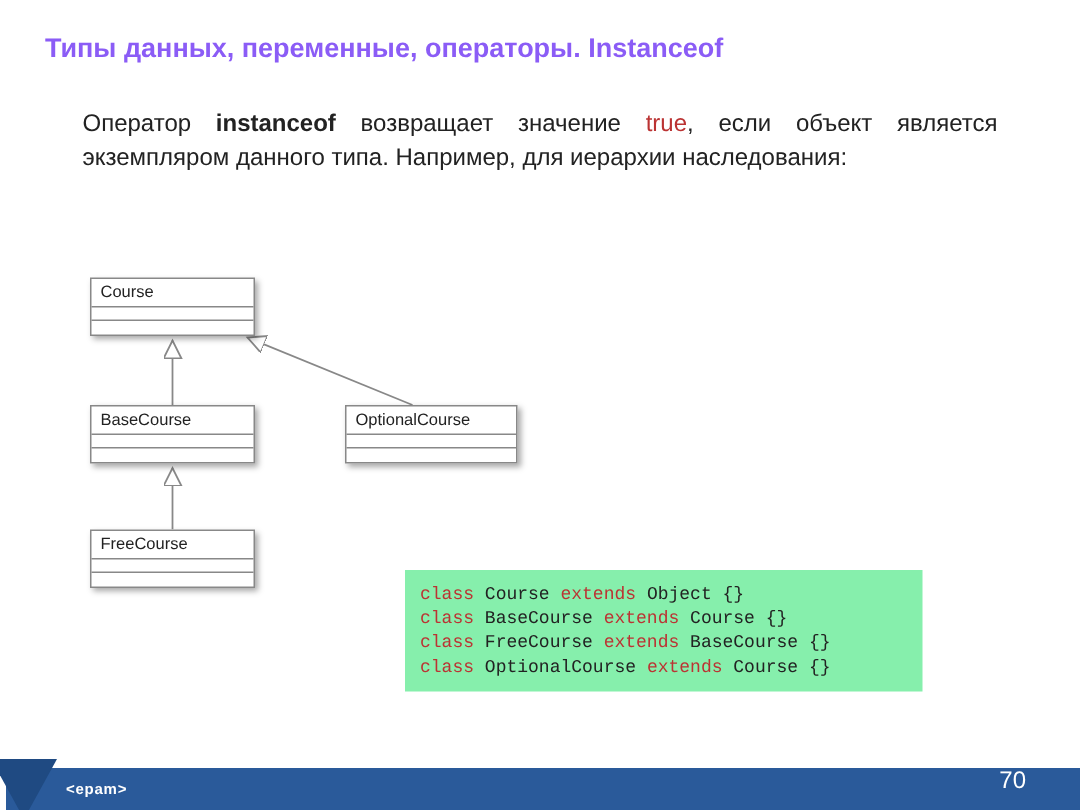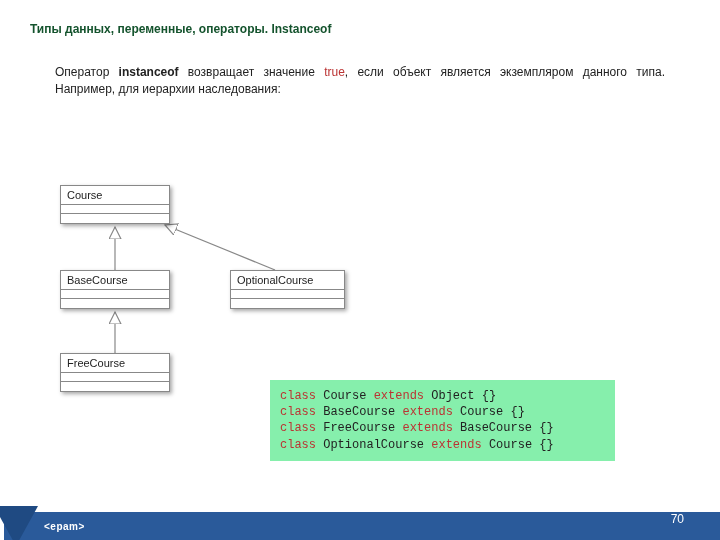--- a/index.html
+++ b/index.html
@@ -4,27 +4,27 @@
 <style>
   * { box-sizing: border-box; margin: 0; padding: 0; }
   body {
     width: 720px; height: 540px;
     font-family: Verdana, Arial, sans-serif;
     background: #fff;
     position: relative;
     overflow: hidden;
   }
   .slide-title {
-    color: #14532d;
-    font-size: 12px;
+    color: #8b5cf6;
+    font-size: 18px;
     font-weight: bold;
     padding: 22px 30px 0 30px;
   }
   .body-text {
-    font-size: 12px;
+    font-size: 16px;
     color: #222;
     padding: 28px 55px 0 55px;
     text-align: justify;
     line-height: 1.45;
   }
   .body-text .kw-instanceof { font-weight: bold; }
   .body-text .kw-true { color: #b33; }
   .diagram-area {
     position: absolute;
     left: 60px; top: 185px;
@@ -100,21 +100,21 @@
   .footer .logo-text {
     position: relative;
     font-weight: bold;
     font-size: 10px;
     letter-spacing: 0.5px;
   }
   .footer .copyright { margin-left: 30px; }
   .footer .pagenum {
     margin-left: auto;
     margin-right: 40px;
-    font-size: 12px;
+    font-size: 16px;
   }
 </style>
 </head>
 <body>
 
 <div class="slide-title">Типы данных, переменные, операторы. Instanceof</div>
 
 <div class="body-text">
   <span>Оператор </span><span class="kw-instanceof">instanceof</span><span> возвращает значение </span><span class="kw-true">true</span><span>, если объект является экземпляром данного типа. Например, для иерархии наследования:</span>
 </div>

